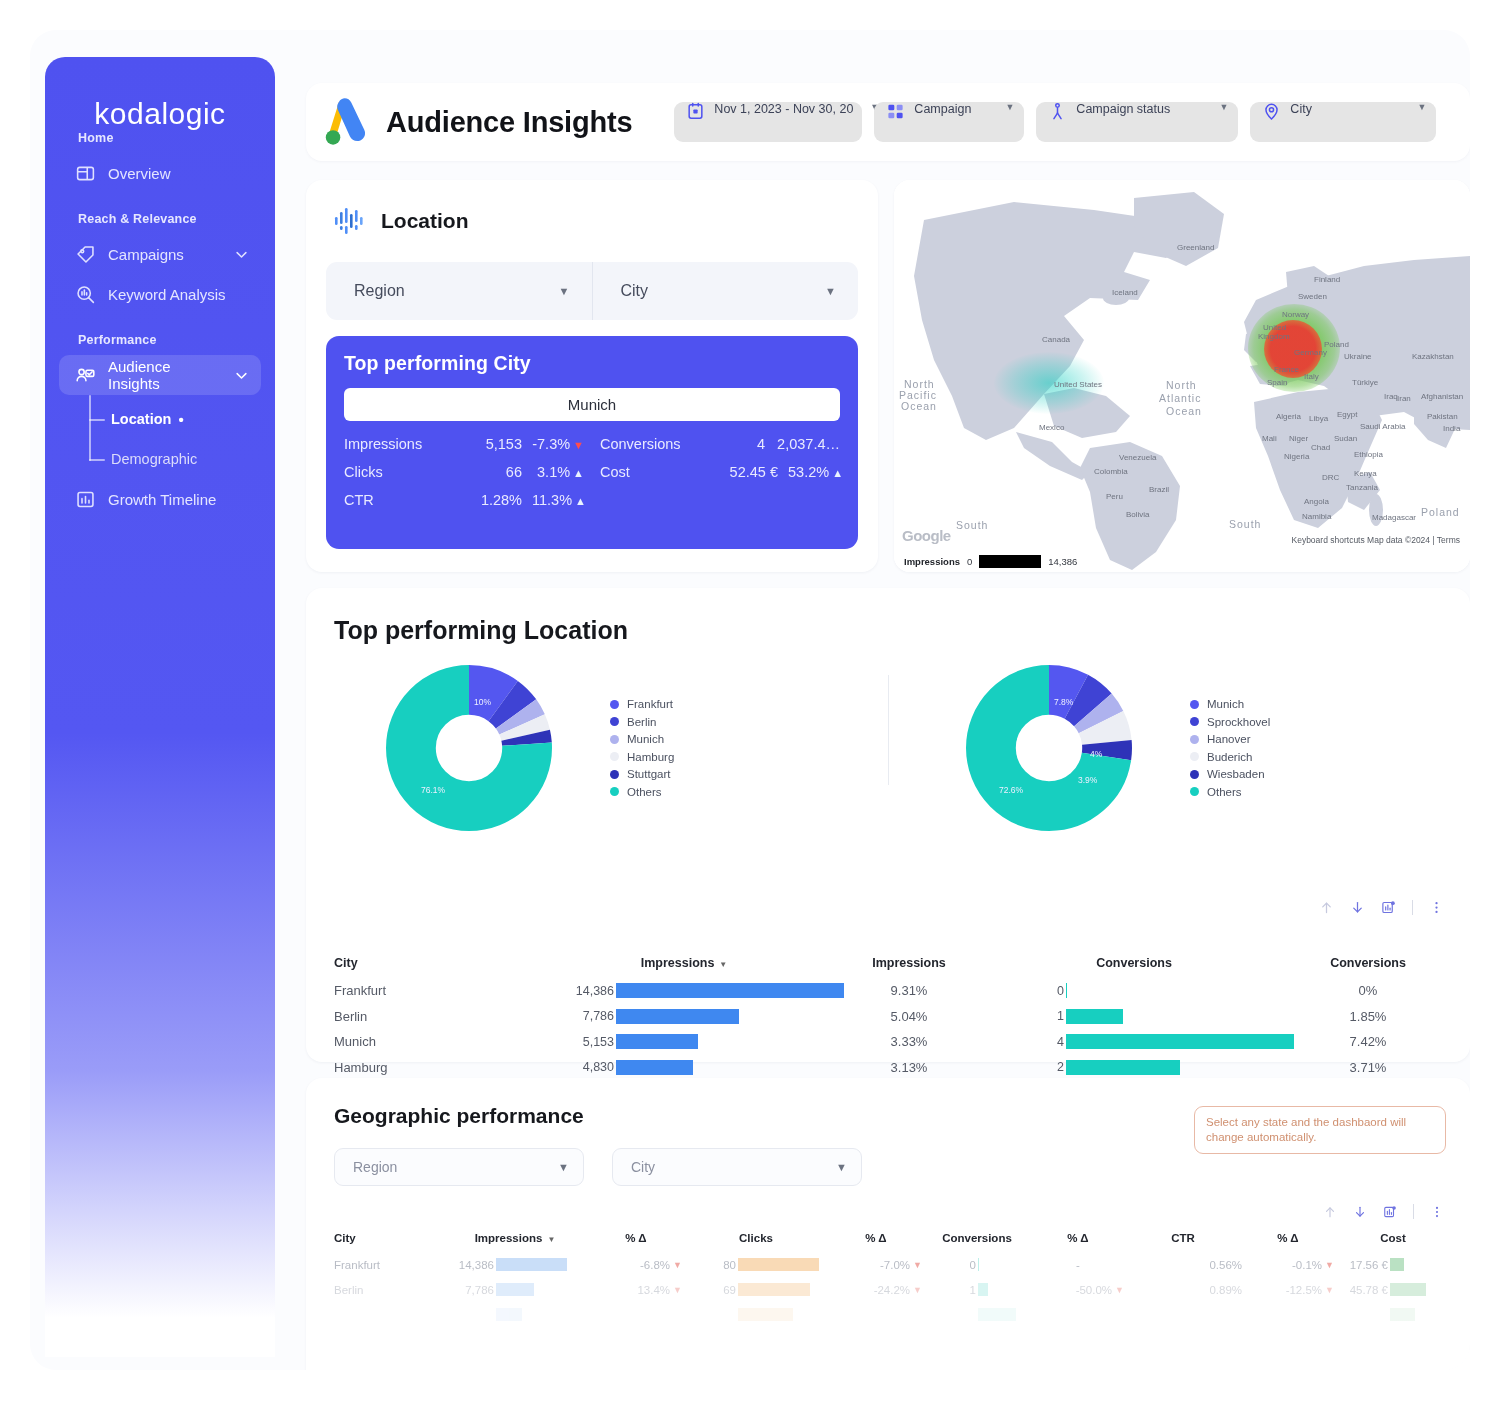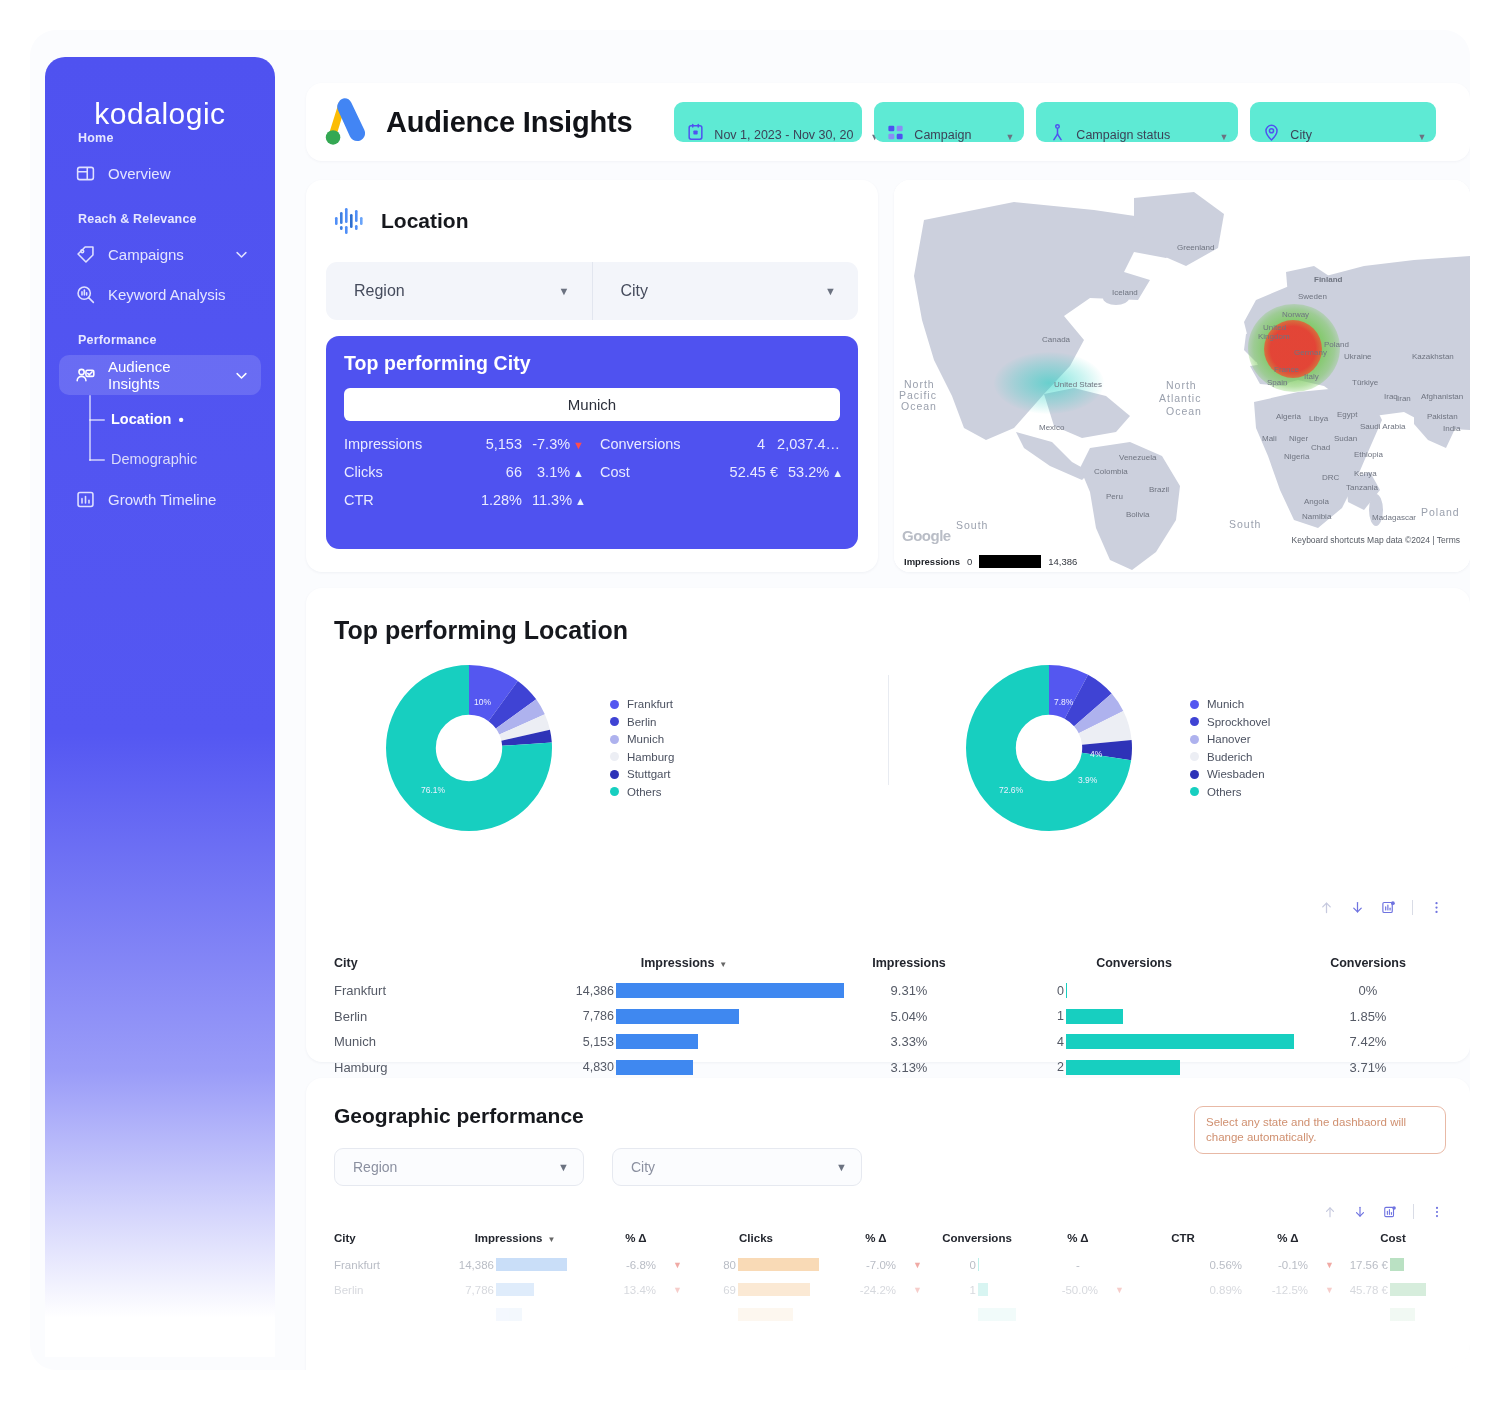--- a/index.html
+++ b/index.html
@@ -84,22 +84,22 @@
     width:1164px; height:78px;
     background:#fff; border-radius:16px;
     display:flex; align-items:center; padding: 0 16px;
     box-shadow: 0 1px 3px rgba(22,30,80,.04);
   }
   .gads-logo { width:52px; height:50px; flex:0 0 52px; margin-right:12px; }
   .gads-logo svg { width:100%; height:100%; display:block; }
   .app-title { font-size:29px; font-weight:700; color:#111318; letter-spacing:-.2px; margin-right:42px; white-space:nowrap;}
   .filters { display:flex; align-items:center; gap:12px; }
   .filter-chip {
-    height:40px; background:#5eead4; border-radius:9px;
-    display:flex; align-items:flex-end; gap:9px;
+    height:40px; background:#e5e5e5; border-radius:9px;
+    display:flex; align-items:flex-start; gap:9px;
     padding: 0 10px 0 12px; cursor:pointer;
   }
   .filter-chip .f-ico { width:19px; height:19px; flex:0 0 19px; }
   .filter-chip .f-ico svg{ width:19px;height:19px;display:block; }
   .filter-chip .f-label { font-size:12.5px; color:#3c4257; white-space:nowrap; }
   .filter-chip .f-caret { margin-left:auto; padding-left:8px; color:#6b7280; font-size:9px; }
   .chip-date { width:188px; }
   .chip-campaign { width:150px; }
   .chip-status { width:202px; }
   .chip-city { width:186px; }
@@ -250,21 +250,21 @@
   .c-c { text-align:center; }
   .c-r { text-align:right; }
   .minibar { display:flex; align-items:center; }
   .minibar .mnum { width:56px; text-align:right; padding-right:2px; }
   .minibar .mtrack { flex:1; height:13px; }
   .mbar { height:13px; }
   .mb-blue { background:#a9cbf5; }
   .mb-orange { background:#f6c58b; }
   .mb-teal { background:#96e6dd; }
   .mb-green { background:#90cf9f; }
-  .delta { display:flex; align-items:center; justify-content:flex-end; gap:17px; }
+  .delta { display:flex; align-items:center; justify-content:flex-end; gap:3px; }
   .delta .ar { font-size:9px; color:#e8776f; }
   .fade-mask {
     position:absolute; left:0; right:0; bottom:0; height:60px;
     background:linear-gradient(180deg, rgba(255,255,255,0), #ffffff 78%);
     pointer-events:none;
   }
 </style>
 </head>
 <body>
 
@@ -533,21 +533,21 @@
         <div class="map-attr">Keyboard shortcuts    Map data ©2024  |  Terms</div>
 
         <div class="map-legend">
           <span class="lg-name">Impressions</span>
           <span class="lg-0">0</span>
           <span class="legend-ramp"></span>
           <span class="lg-max">14,386</span>
         </div>
       <span class="map-label" style="left: 283px; top: 63px;">Greenland</span>
           <span class="map-label" style="left: 218px; top: 108px;">Iceland</span>
-          <span class="map-label" style="left: 420px; top: 95px; font-weight: bold;">Finland</span>
+          <span class="map-label" style="left: 420px; top: 95px;">Finland</span>
           <span class="map-label" style="left: 404px; top: 112px;">Sweden</span>
           <span class="map-label" style="left: 388px; top: 130px;">Norway</span>
           <span class="map-label" style="left: 369px; top: 143px;">United</span>
           <span class="map-label" style="left: 364px; top: 152px;">Kingdom</span>
           <span class="map-label" style="left: 148px; top: 155px;">Canada</span>
           <span class="map-label" style="left: 430px; top: 160px;">Poland</span>
           <span class="map-label" style="left: 450px; top: 172px;">Ukraine</span>
           <span class="map-label" style="left: 518px; top: 172px;">Kazakhstan</span>
           <span class="map-label" style="left: 380px; top: 185px;">France</span>
           <span class="map-label" style="left: 410px; top: 192px;">Italy</span>

